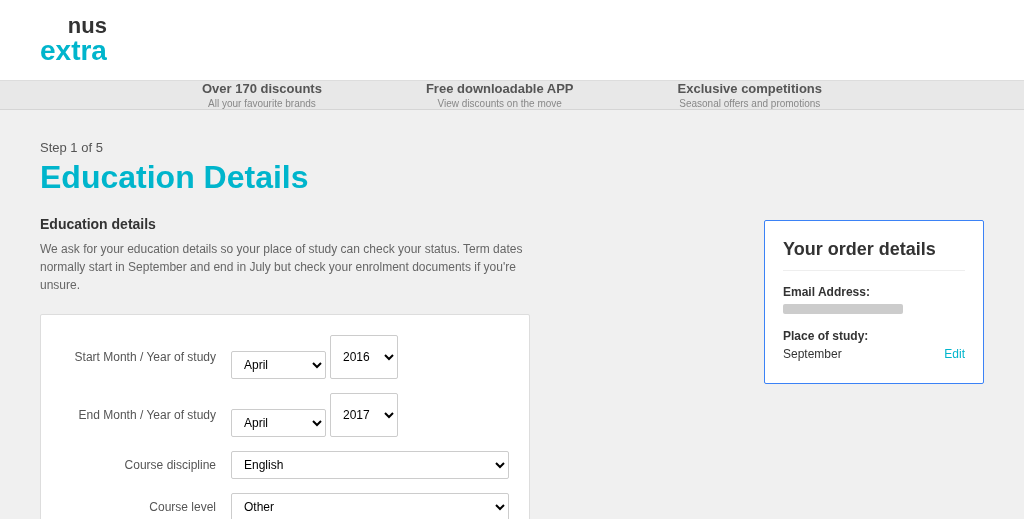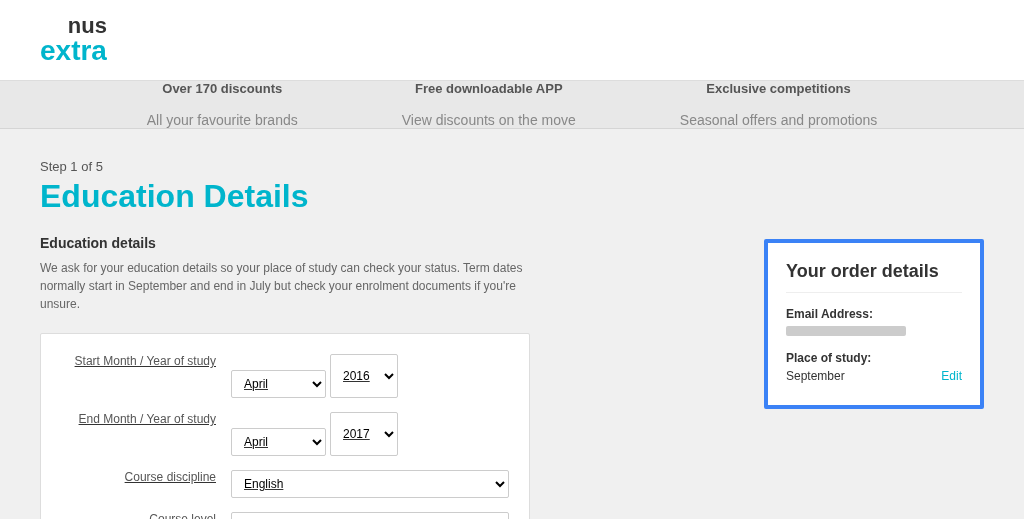--- a/index.html
+++ b/index.html
@@ -40,23 +40,23 @@
     }
     .feature-item {
       text-align: center;
     }
     .feature-title {
       font-weight: bold;
       font-size: 13px;
       color: #555;
     }
     .feature-sub {
-      font-size: 14px;
+      font-size: 10px;
       color: #888;
-      margin-top: 16px;
+      margin-top: 2px;
     }
 
     
     #main {
       display: flex;
       padding: 30px 40px;
       gap: 30px;
       max-width: 1024px;
       margin: 0 auto;
     }
@@ -96,23 +96,22 @@
     .form-area {
       background: #fff;
       border: 1px solid #ddd;
       padding: 20px 20px;
       border-radius: 2px;
       max-width: 490px;
     }
 
     .form-row {
       display: flex;
-      align-items: flex-start;
+      align-items: center;
       margin-bottom: 14px;
-      text-decoration: underline;
     }
     .form-label {
       width: 170px;
       text-align: right;
       padding-right: 15px;
       font-size: 12px;
       color: #555;
       flex-shrink: 0;
     }
     .form-controls {
@@ -142,21 +141,21 @@
       font-size: 12px;
       background: #fff;
       border-radius: 2px;
       -webkit-appearance: auto;
     }
 
     
     #order-panel {
       width: 220px;
       background: #fff;
-      border: 4px solid #3b82f6;
+      border: 1px solid #3b82f6;
       border-radius: 2px;
       padding: 18px 18px;
       height: fit-content;
       margin-top: 80px;
     }
     .order-title {
       font-size: 18px;
       font-weight: bold;
       color: #333;
       margin-bottom: 14px;

